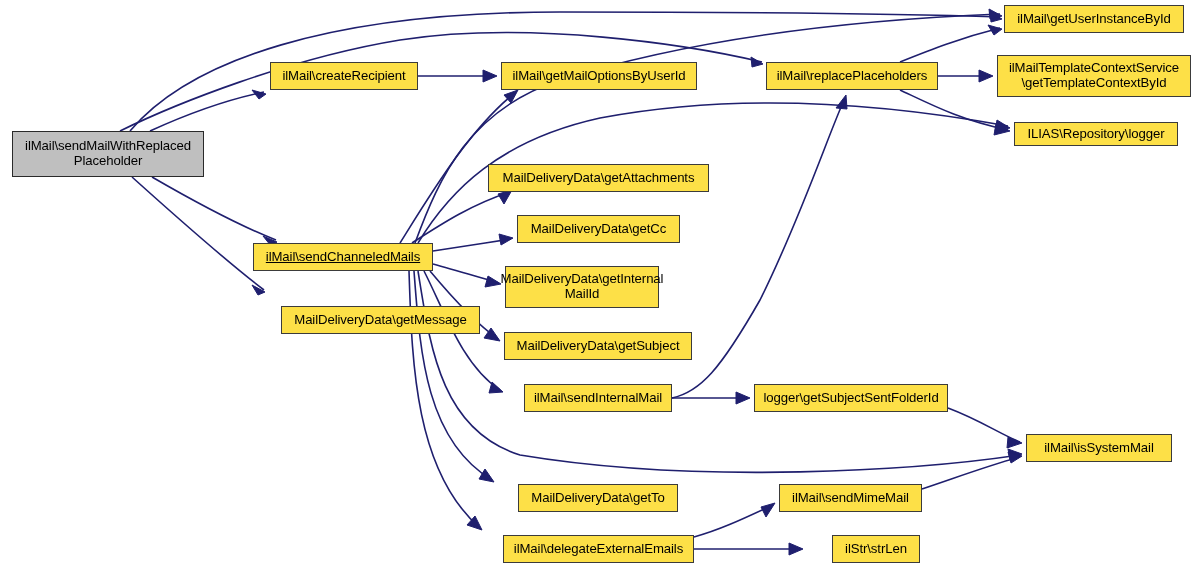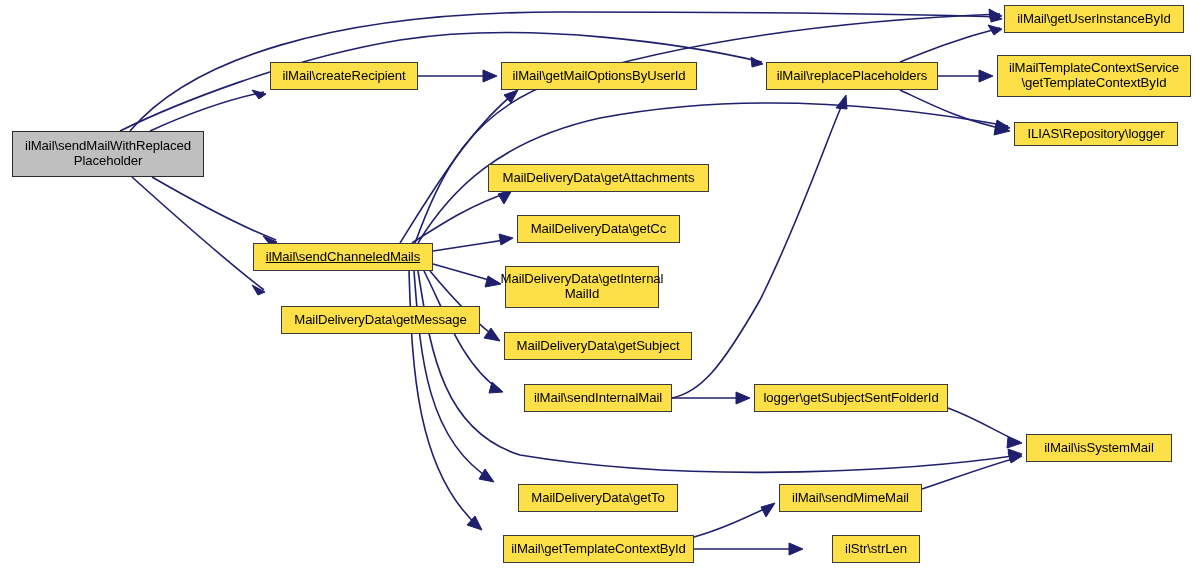--- a/index.html
+++ b/index.html
@@ -126,15 +126,15 @@
     <div class="node" style="left: 517px; top: 215px; width: 163px; height: 28px;">MailDeliveryData\getCc</div>
     <div class="node" style="left: 488px; top: 164px; width: 221px; height: 28px;">MailDeliveryData\getAttachments</div>
     <div class="node" style="left: 505px; top: 266px; width: 154px; height: 42px;">MailDeliveryData\getInternal
 MailId</div>
     <div class="node" style="left: 504px; top: 332px; width: 188px; height: 28px;">MailDeliveryData\getSubject</div>
     <div class="node" style="left: 524px; top: 384px; width: 148px; height: 28px;">ilMail\sendInternalMail</div>
     <div class="node" style="left: 754px; top: 384px; width: 194px; height: 28px;">logger\getSubjectSentFolderId</div>
     <div class="node" style="left: 1026px; top: 434px; width: 146px; height: 28px;">ilMail\isSystemMail</div>
     <div class="node" style="left: 518px; top: 484px; width: 160px; height: 28px;">MailDeliveryData\getTo</div>
     <div class="node" style="left: 779px; top: 484px; width: 143px; height: 28px;">ilMail\sendMimeMail</div>
-    <div class="node" style="left: 503px; top: 535px; width: 191px; height: 28px;">ilMail\getTemplateContextById</div>
+    <div class="node" style="left: 503px; top: 535px; width: 191px; height: 28px;">ilMail\delegateExternalEmails</div>
     <div class="node" style="left: 832px; top: 535px; width: 88px; height: 28px;">ilStr\strLen</div>
   </div>
 
 </body></html>

